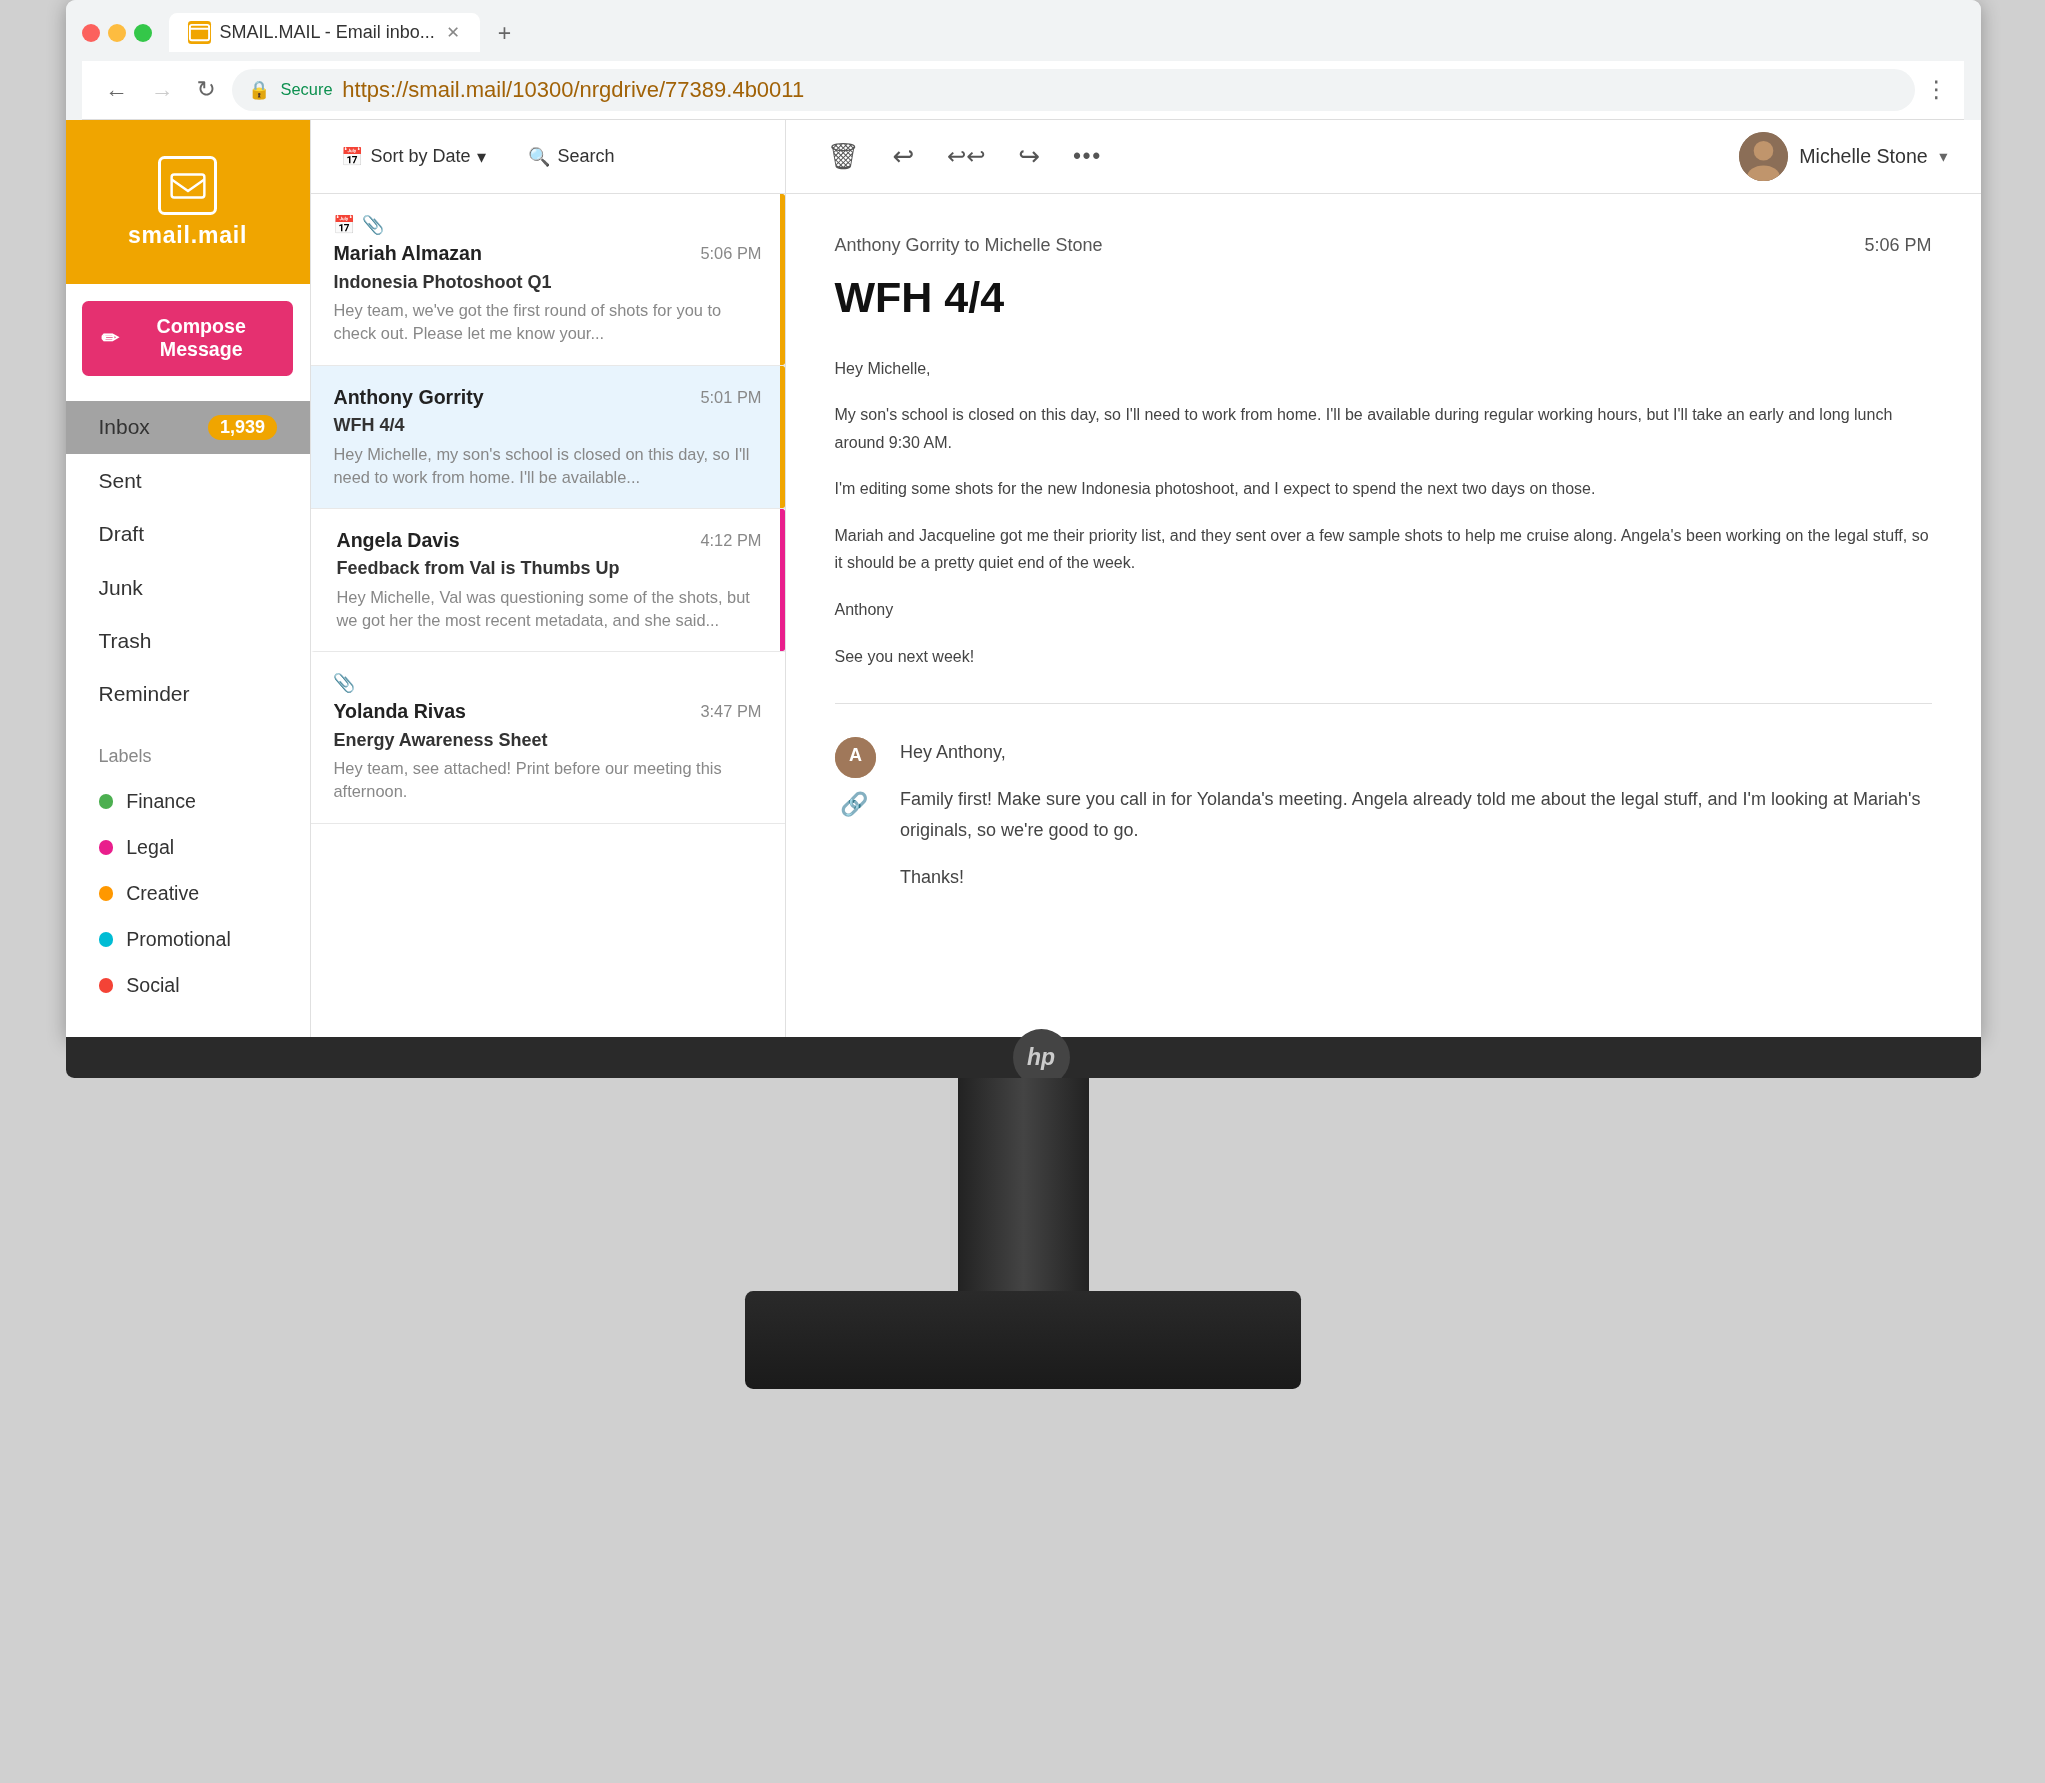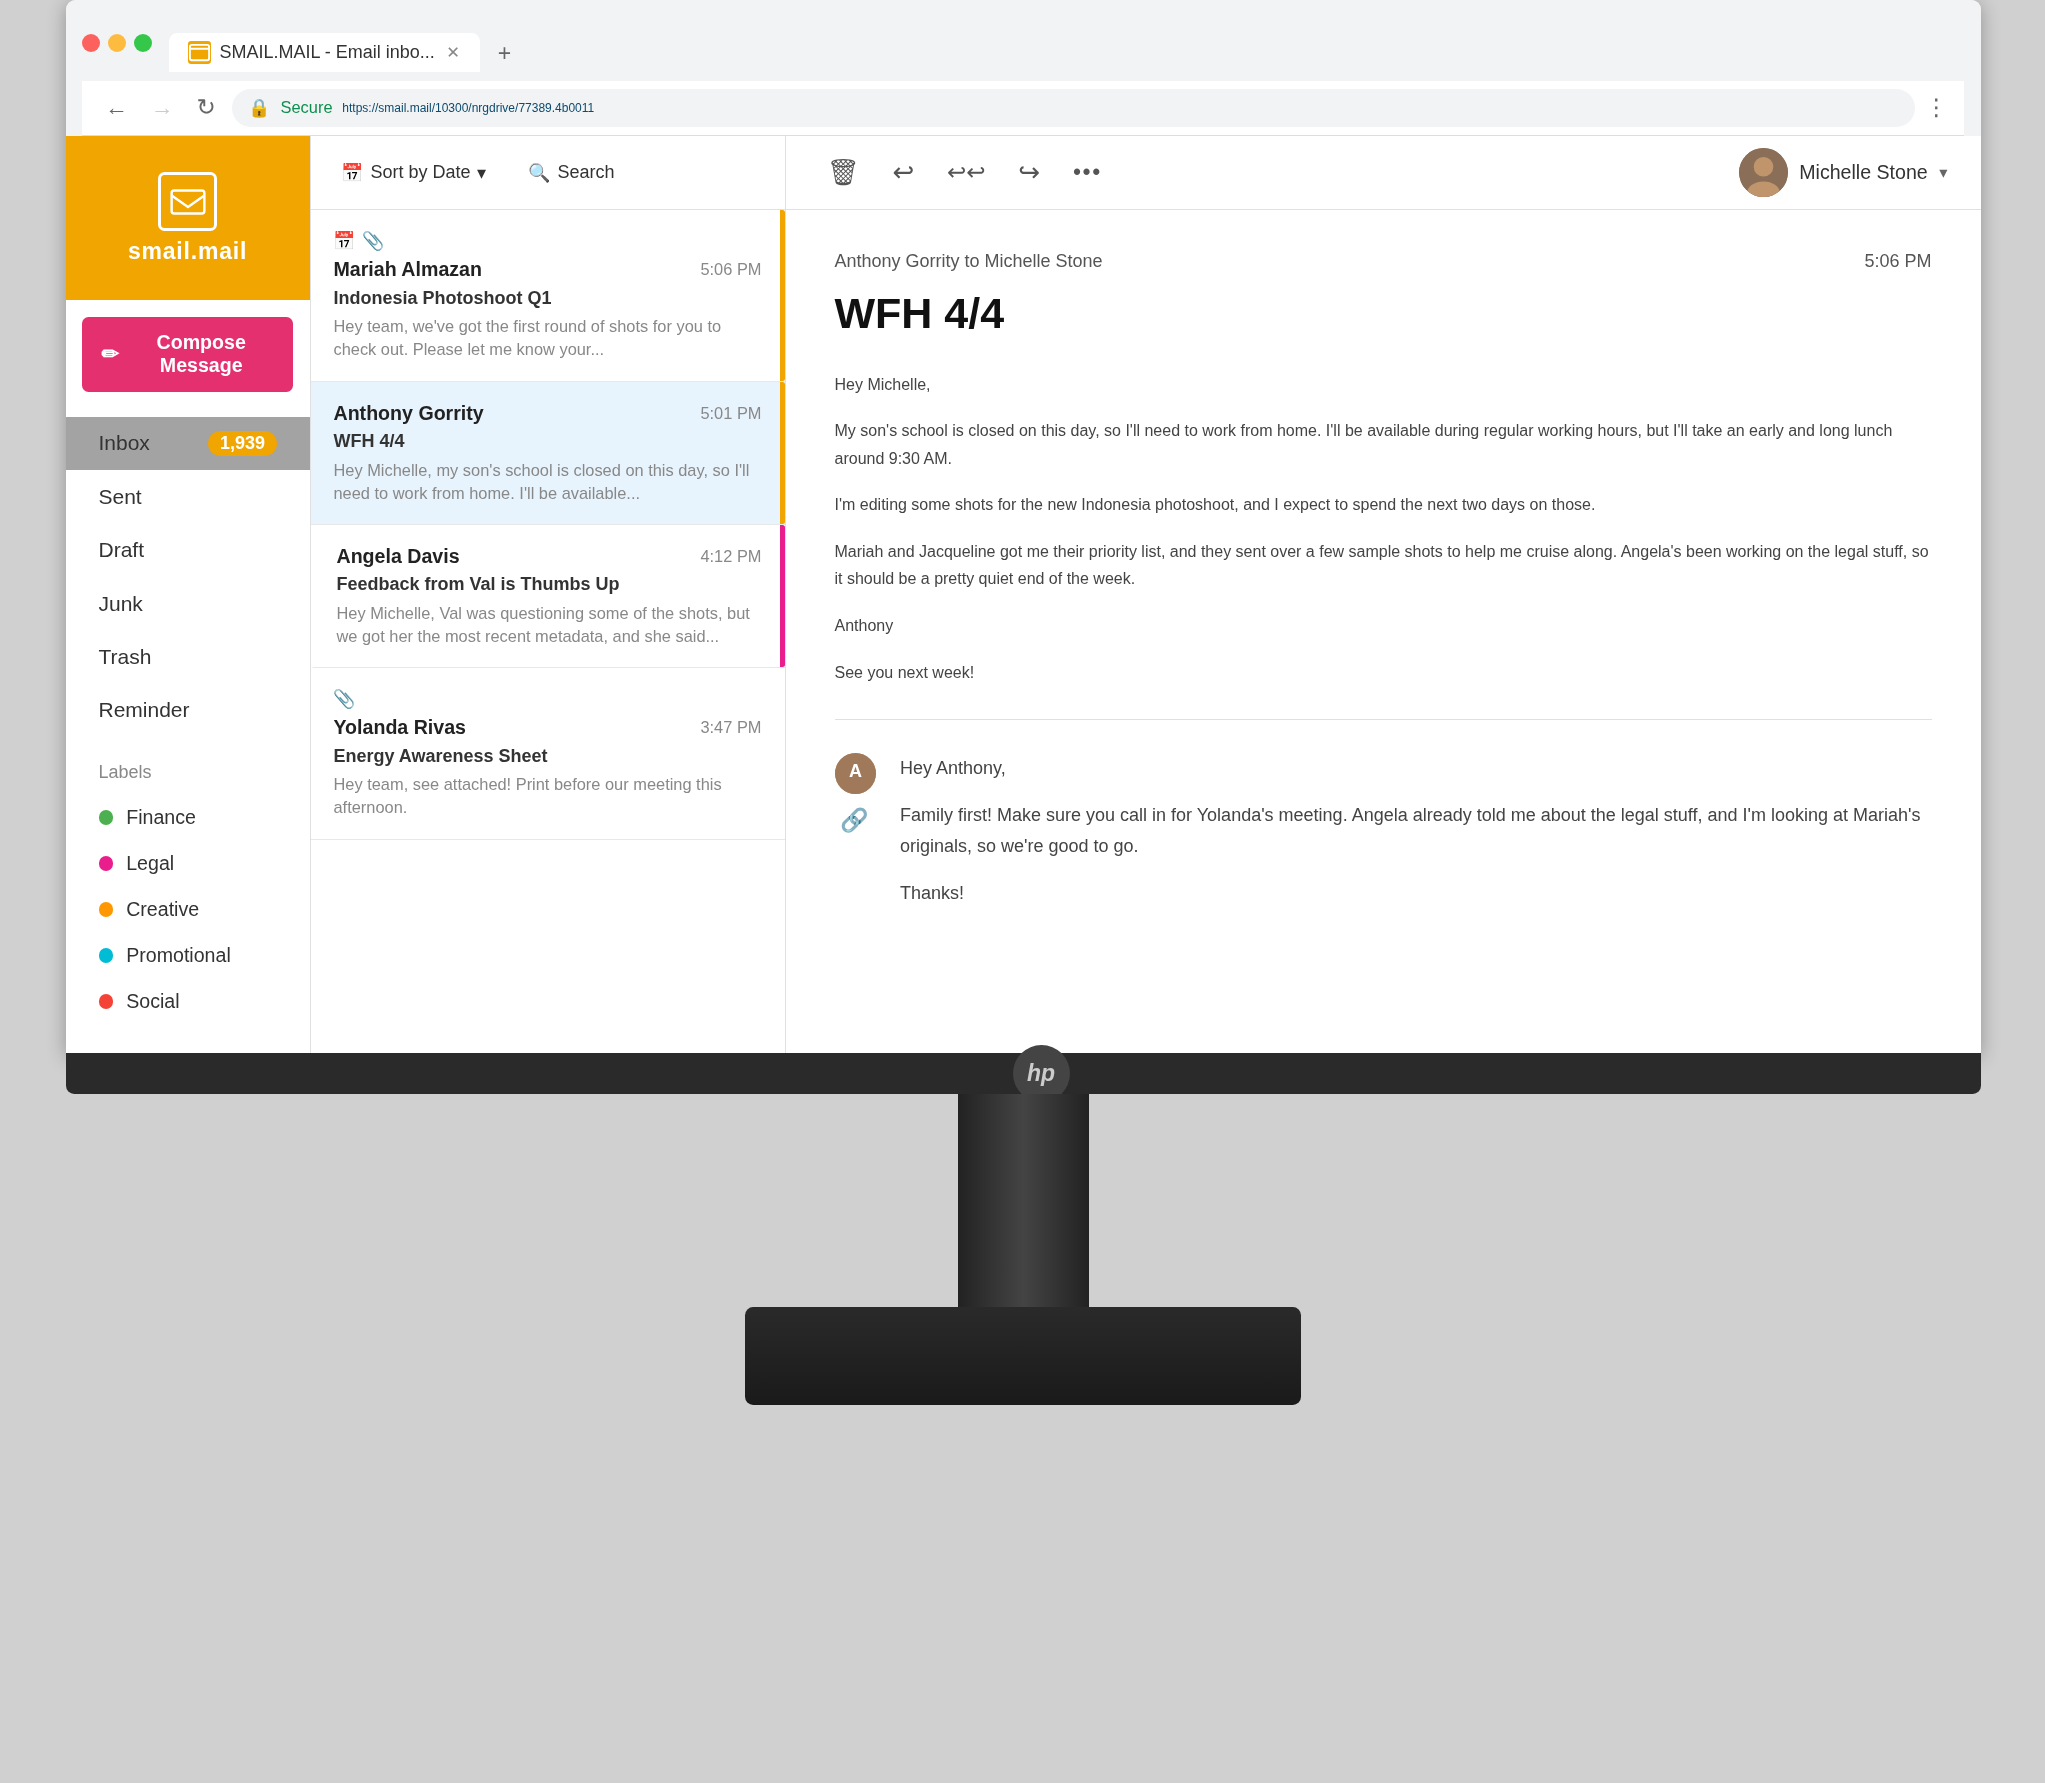--- a/index.html
+++ b/index.html
@@ -13,21 +13,21 @@
 
     
     .browser-chrome { background: #f1f3f4; padding: 13px 16.4px 0 16.4px; }
     .browser-titlebar { display: flex; align-items: center; margin-bottom: 8.2px; }
     .window-controls { display: flex; gap: 8.2px; margin-right: 16.4px; }
     .win-ctrl { width: 18px; height: 18px; border-radius: 50%; display: inline-block; }
     .win-ctrl.close { background: #fc615d; }
     .win-ctrl.minimize { background: #fdbc40; }
     .win-ctrl.maximize { background: #34c749; }
     .tabs-bar { display: flex; align-items: flex-end; }
-    .tab-active { background: white; border-radius: 8.2px 8.2px 0 0; padding: 8.2px 19.6px; display: flex; align-items: center; gap: 8.2px; font-size: 18px; color: #333; min-width: 311px; margin-top: 20px; }
+    .tab-active { background: white; border-radius: 8.2px 8.2px 0 0; padding: 8.2px 19.6px; display: flex; align-items: center; gap: 8.2px; font-size: 18px; color: #333; min-width: 311px; }
     .tab-favicon { width: 23px; height: 23px; background: #f0a500; border-radius: 3.3px; display: flex; align-items: center; justify-content: center; color: white; font-weight: bold; font-size: 13px; }
     .tab-close { margin-left: auto; color: #888; font-size: 16.4px; cursor: pointer; }
     .tab-new { background: transparent; border: none; font-size: 23px; color: #666; margin-left: 8.2px; cursor: pointer; padding: 4.9px 9.8px; }
     .nav-btn { background: none; border: none; font-size: 23px; color: #666; cursor: pointer; padding: 3.3px 6.5px; }
     .nav-btn:disabled { color: #ccc; }
     .url-bar { flex: 1; display: flex; align-items: center; background: #f1f3f4; border-radius: 24.5px; padding: 8.2px 16.4px; gap: 9.8px; }
     .secure-icon { color: #0d904f; font-size: 18px; }
     .menu-btn { background: none; border: none; font-size: 23px; color: #666; cursor: pointer; }
 
     
@@ -127,21 +127,21 @@
           <button class="tab-new">+</button>
         </div>
       </div>
       <div class="browser-address-row">
         <button class="nav-btn">←</button>
         <button class="nav-btn" disabled="">→</button>
         <button class="nav-btn">↻</button>
         <div class="url-bar">
           <span class="secure-icon">🔒</span>
           <span class="secure-icon" style="font-size:16.4px; color:#0d904f;">Secure</span>
-          <span style="font-size:12px; color:#0c4a6e;">https://smail.mail/10300/nrgdrive/77389.4b0011</span>
+          <span style="font-size:22px; color:#a16207;">https://smail.mail/10300/nrgdrive/77389.4b0011</span>
         </div>
         <button class="menu-btn">⋮</button>
       </div>
     </div>
 
     <div class="app-area">
 
       <div class="sidebar">
         <div class="sidebar-logo">
           <div class="logo-icon">

